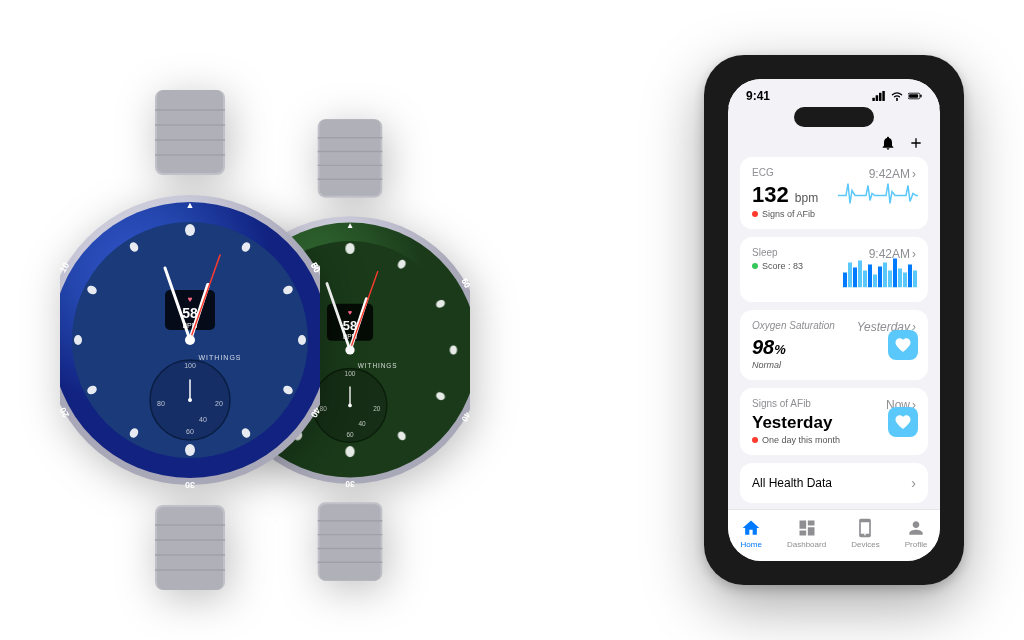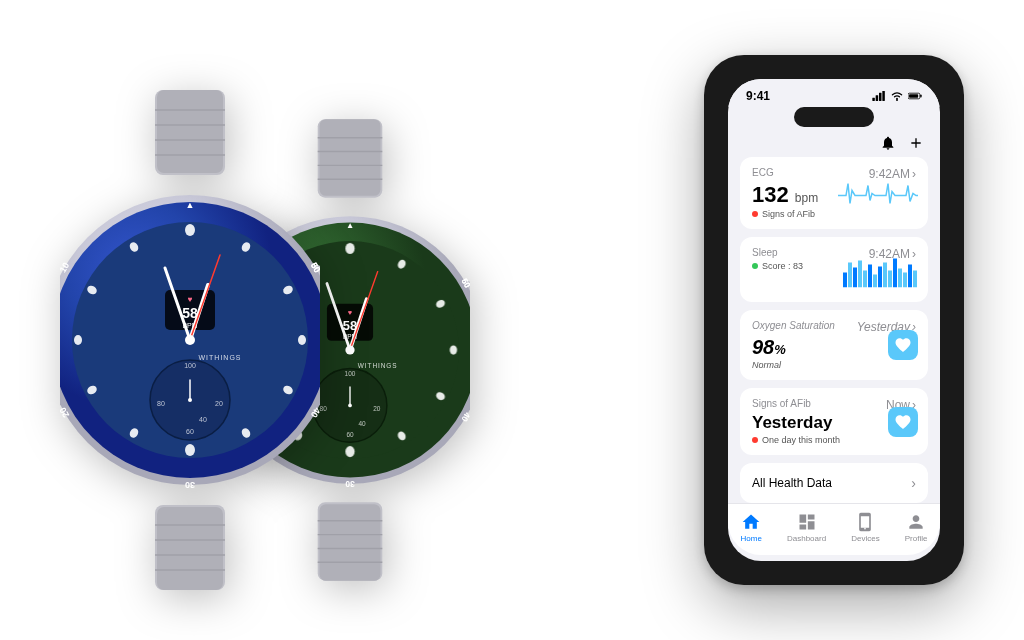--- a/index.html
+++ b/index.html
@@ -282,21 +282,21 @@
     }
 
     .chevron {
       color: #8e8e93;
       font-size: 14px;
     }
 
     
     .bottom-nav {
       position: absolute;
-      bottom: 6px;
+      bottom: 0;
       left: 0;
       right: 0;
       background: #fff;
       border-top: 1px solid #e5e5ea;
       display: flex;
       justify-content: space-around;
       padding: 8px 0 12px;
       border-radius: 0 0 33px 33px;
     }
 

